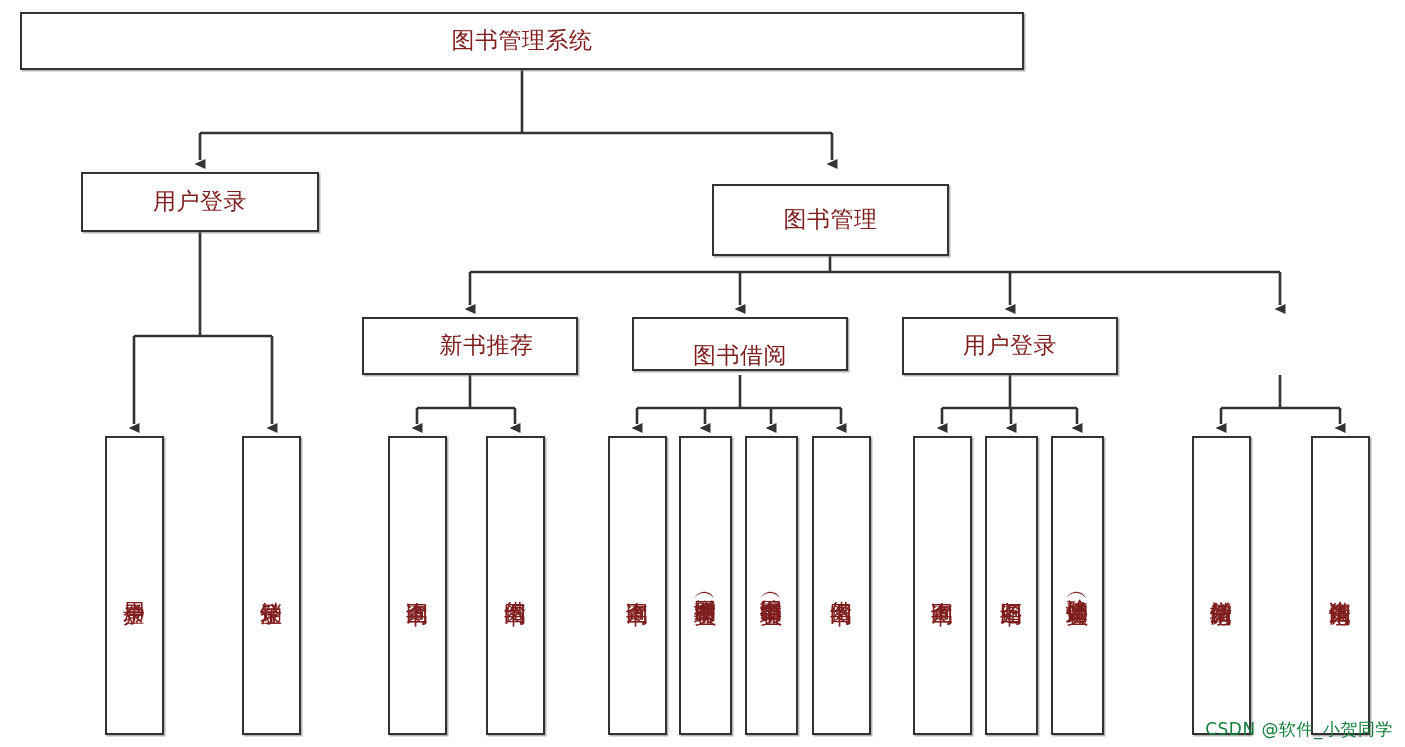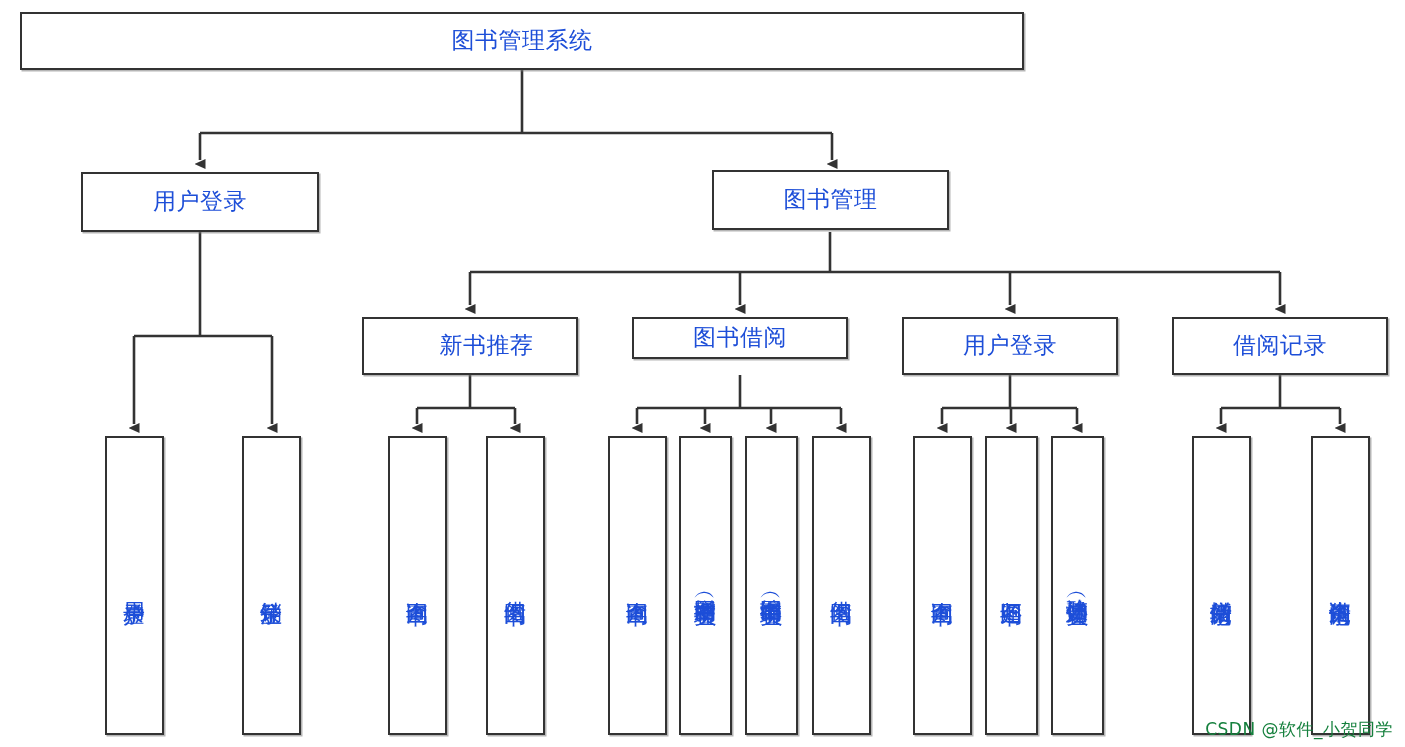--- a/index.html
+++ b/index.html
@@ -31,21 +31,21 @@
     position: absolute;
     box-sizing: border-box;
     border: 2px solid #333333;
     background: #ffffff;
     display: flex;
     align-items: center;
     justify-content: center;
     box-shadow: 1.5px 1.5px 0 0 rgba(120,120,120,0.55);
   }
   .node-label {
-    color: #1d4ed8;
+    color: #7f1d1d;
     font-size: 23px;
     line-height: 1.12;
     letter-spacing: 0.5px;
     white-space: nowrap;
     user-select: none;
   }
   .node-box.vertical .node-label {
     writing-mode: vertical-rl;
     text-orientation: upright;
     font-size: 22px;
@@ -126,35 +126,32 @@
     </g>
   </svg>
 
   <div class="node-box" style="left: 20px; top: 12px; width: 1004px; height: 58px;">
     <span class="node-label">图书管理系统</span>
   </div>
 
   <div class="node-box" style="left: 81px; top: 172px; width: 238px; height: 60px;">
     <span class="node-label">用户登录</span>
   </div>
-  <div class="node-box" style="left: 712px; top: 170px; width: 237px; height: 60px;">
+  <div class="node-box" style="left: 712px; top: 184px; width: 237px; height: 72px;">
     <span class="node-label">图书管理</span>
   </div>
 
   <div class="node-box" style="left: 362px; top: 317px; width: 216px; height: 58px; padding-left: 33px;">
     <span class="node-label">新书推荐</span>
   </div>
-  <div class="node-box" style="left: 632px; top: 317px; width: 216px; height: 42px;">
+  <div class="node-box" style="left: 632px; top: 317px; width: 216px; height: 54px; align-items: flex-end;">
     <span class="node-label">图书借阅</span>
   </div>
   <div class="node-box" style="left: 902px; top: 317px; width: 216px; height: 58px;">
     <span class="node-label">用户登录</span>
-  </div>
-  <div class="node-box" style="left: 1172px; top: 317px; width: 216px; height: 58px;">
-    <span class="node-label">借阅记录</span>
   </div>
 
   <div class="node-box vertical" style="left: 105px; top: 436px; width: 59px; height: 299px;">
     <span class="node-label">用户登录</span>
   </div>
   <div class="node-box vertical" style="left: 242px; top: 436px; width: 59px; height: 299px;">
     <span class="node-label">注销登录</span>
   </div>
   <div class="node-box vertical" style="left: 388px; top: 436px; width: 59px; height: 299px;">
     <span class="node-label">查询图书</span>

